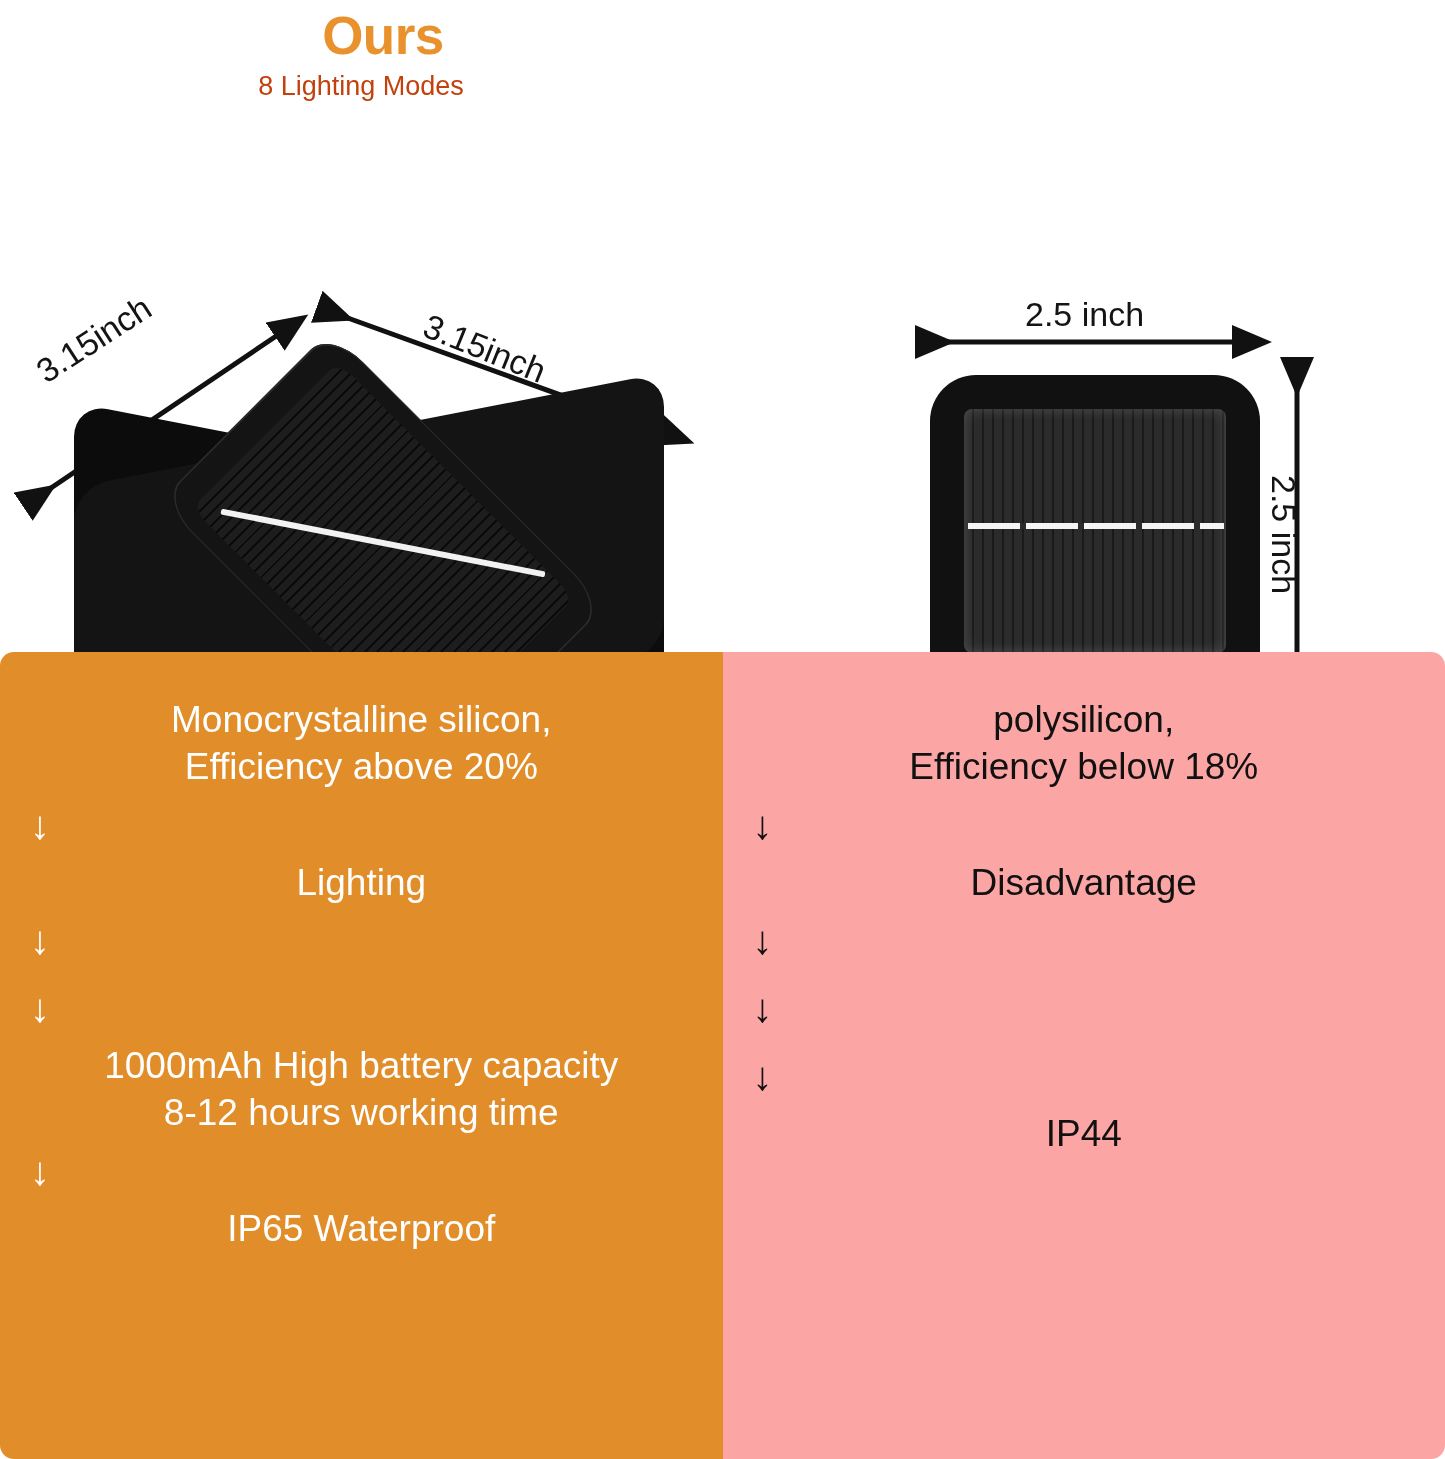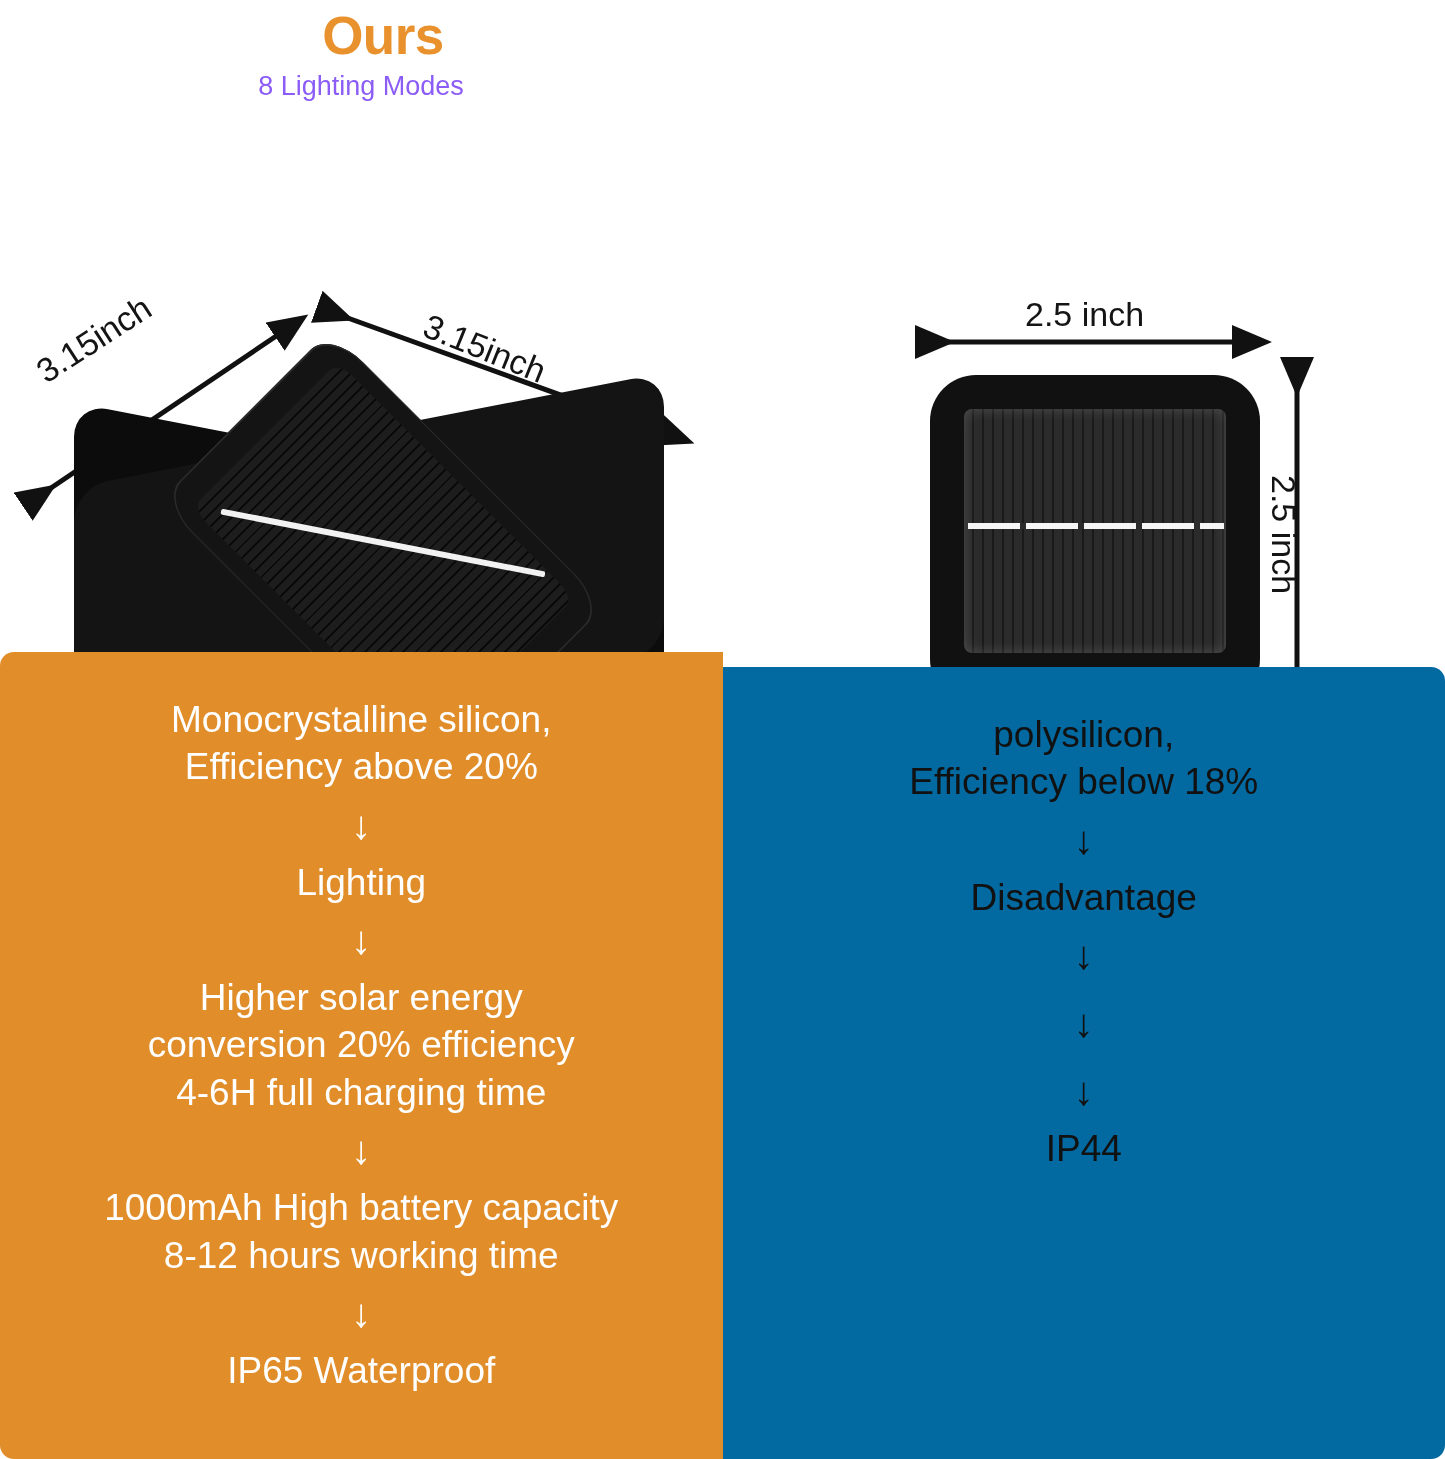--- a/index.html
+++ b/index.html
@@ -34,21 +34,21 @@
     letter-spacing: -0.5px;
     margin-left: 44px;
   }
   .head-title.ours { color: #e8912d; }
   .head-title.others { color: #121212; }
   .head-sub {
     font-size: 27px;
     margin-top: 8px;
     line-height: 1.1;
   }
-  .head-sub.ours { color: #8b5cf6; }
+  .head-sub.ours { color: #c2410c; }
   .head-sub.others { color: #6f6f6f; }
 
   
   .products {
     position: relative;
     width: 1445px;
     height: 520px;
   }
 
   
@@ -234,32 +234,30 @@
     width: 1445px;
     height: 807px;
     display: flex;
   }
   .col {
     width: 722.5px;
     box-sizing: border-box;
     padding: 44px 30px 30px 30px;
     display: flex;
     flex-direction: column;
-    align-items: center;
   }
   .col.ours {
     background: #e08d2a;
     color: #ffffff;
     border-radius: 14px 0 0 14px;
   }
   .col.others {
-    background: #0369a1;
+    background: #fca5a5;
     color: #111111;
     border-radius: 0 14px 14px 0;
-    margin-top: 15px;
   }
   .step {
     font-size: 37px;
     line-height: 1.28;
     text-align: center;
     white-space: pre-line;
   }
   .arrow-down {
     font-size: 40px;
     line-height: 1;
@@ -322,23 +320,20 @@
 </div>
 
 <div class="compare">
 
   <div class="col ours">
     <div class="step">Monocrystalline silicon,
 Efficiency above 20%</div>
     <div class="arrow-down">↓</div>
     <div class="step">Lighting</div>
     <div class="arrow-down">↓</div>
-    <div class="step">Higher solar energy
-conversion 20% efficiency
-4-6H full charging time</div>
     <div class="arrow-down">↓</div>
     <div class="step">1000mAh High battery capacity
 8-12 hours working time</div>
     <div class="arrow-down">↓</div>
     <div class="step">IP65 Waterproof</div>
   </div>
 
   <div class="col others">
     <div class="step">polysilicon,
 Efficiency below 18%</div>

